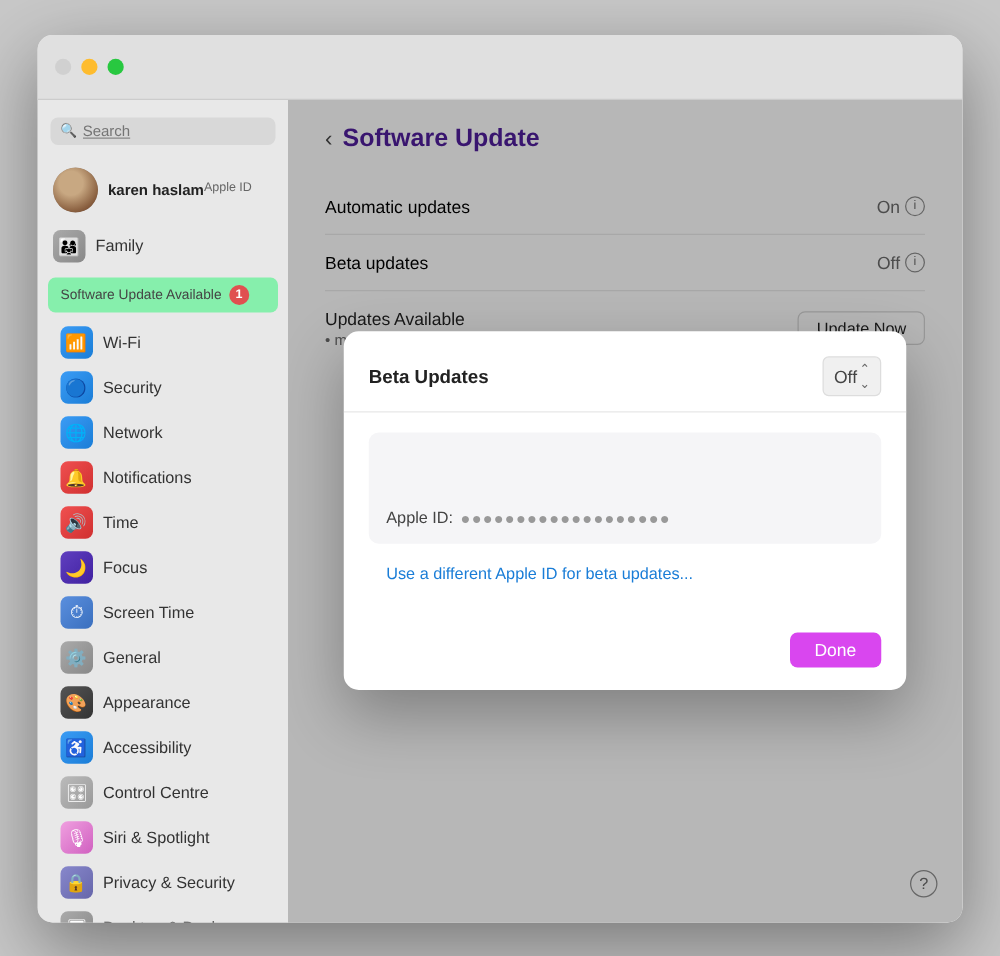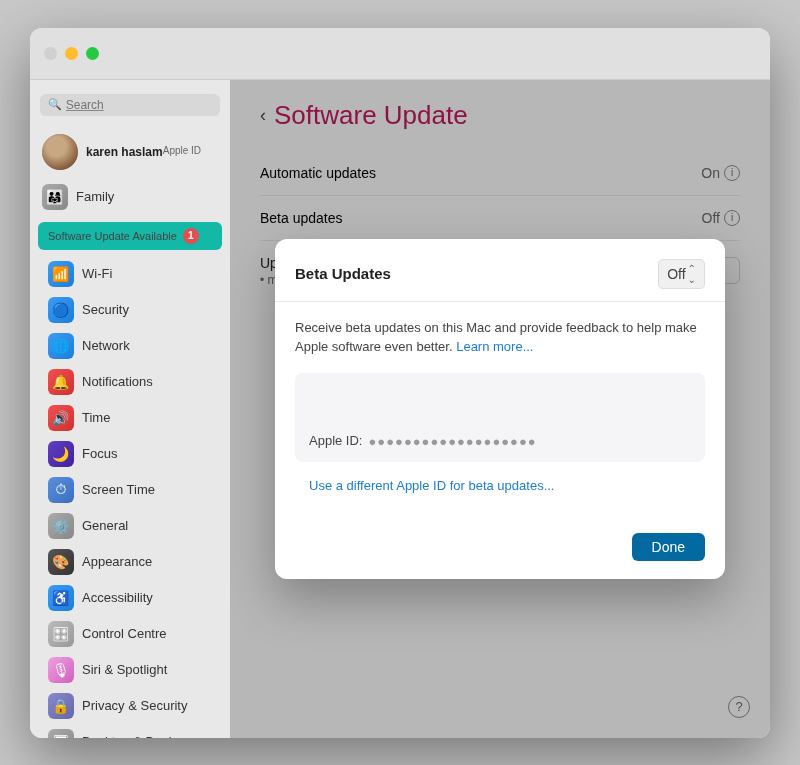--- a/index.html
+++ b/index.html
@@ -119,21 +119,21 @@
 
     .family-row {
       display: flex;
       align-items: center;
       padding: 6px 12px;
       gap: 8px;
     }
 
     .update-banner {
       margin: 6px 8px;
-      background: #14b8a6;
+      background: #86efac;
       border-radius: 6px;
       padding: 6px 10px;
       display: flex;
       align-items: center;
       gap: 6px;
       font-size: 11px;
       color: #444;
     }
     .badge {
       background: #e05050;
@@ -200,23 +200,23 @@
       align-items: center;
       gap: 8px;
       margin-bottom: 20px;
     }
     .back-arrow {
       font-size: 18px;
       color: #444;
       cursor: pointer;
     }
     .page-title {
-      font-size: 26px;
-      font-weight: 400;
-      color: #be185d;
+      font-size: 20px;
+      font-weight: 700;
+      color: #4c1d95;
     }
 
     .settings-row {
       display: flex;
       align-items: center;
       justify-content: space-between;
       padding: 14px 0;
       border-bottom: 1px solid #e0e0e0;
     }
     .settings-row:last-child { border-bottom: none; }
@@ -351,21 +351,21 @@
       text-decoration: none;
       display: block;
     }
 
     .modal-footer {
       padding: 14px 20px 18px 20px;
       display: flex;
       justify-content: flex-end;
     }
     .done-btn {
-      background: #0369a1;
+      background: #d946ef;
       color: white;
       border: none;
       border-radius: 6px;
       padding: 6px 20px;
       font-size: 14px;
       font-weight: 500;
       cursor: pointer;
       text-align: right;
     }
 
@@ -525,24 +525,20 @@
 
           <div class="modal-header">
             <span class="modal-title">Beta Updates</span>
             <div class="modal-value-select">
               <span>Off</span>
               <span class="chevron-icon">⌃<br>⌄</span>
             </div>
           </div>
 
           <div class="modal-body">
-            <p class="modal-description">
-              <span>Receive beta updates on this Mac and provide feedback to help make Apple software even better.</span>
-              <a class="learn-more" href="#">Learn more...</a>
-            </p>
 
             <div class="apple-id-row">
               <div style="display:flex; align-items:center; gap:6px;margin-top:48px;">
                 <span class="apple-id-label">Apple ID:</span>
                 <span class="apple-id-value" style="font-size:13px; color:#999; letter-spacing:1px;">●●●●●●●●●●●●●●●●●●●</span>
               </div>
             </div>
 
             <a class="change-apple-id" href="#">Use a different Apple ID for beta updates...</a>
           </div>

